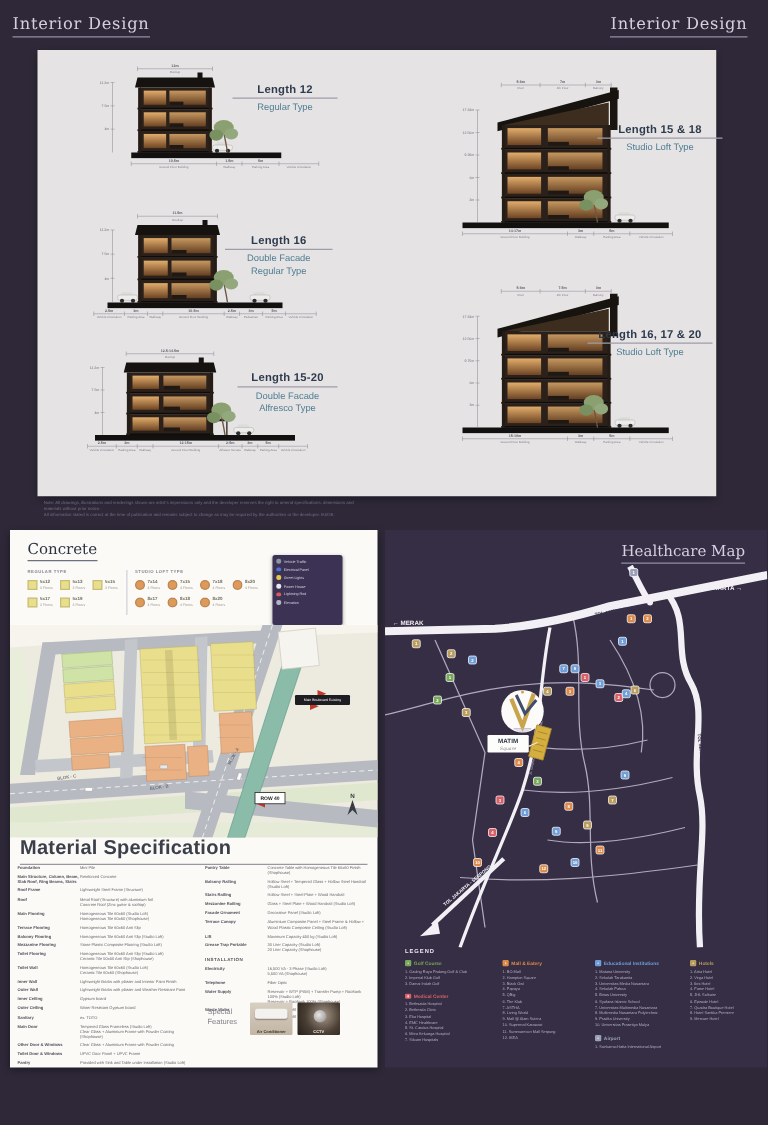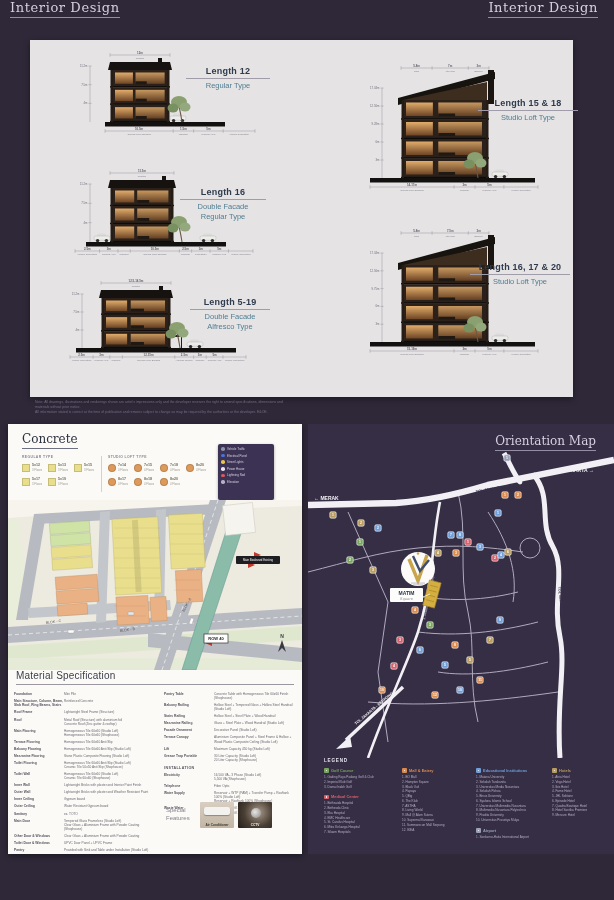--- a/index.html
+++ b/index.html
@@ -1,40 +1,40 @@
 <!DOCTYPE html>
 <html><head>
 <meta charset="utf-8">
 <style>
   html,body{margin:0;padding:0;}
   body{background:#2e2838;font-family:"Liberation Sans",sans-serif;}
   #page{position:relative;width:614px;height:900px;background:#2e2838;overflow:hidden;}
   .serif{font-family:"DejaVu Serif","Liberation Serif",serif;}
-  .hdr{position:absolute;top:0;color:#d5cfdf;font-size:13px;letter-spacing:.6px;border-bottom:1px solid #938da5;padding-bottom:2px;}
+  .hdr{position:absolute;top:12px;color:#d5cfdf;font-size:13px;letter-spacing:.6px;border-bottom:1px solid #938da5;padding-bottom:2px;}
   #interior-panel{position:absolute;left:30px;top:40px;width:543px;height:357px;background:#e5e3e4;box-shadow:0 2px 6px rgba(0,0,0,.4);}
   #interior-svg{position:absolute;left:0;top:0;}
   svg{font-family:"Liberation Sans",sans-serif;}
   .sec-label{position:absolute;text-align:center;}
   .sec-title{font-size:9px;font-weight:bold;color:#2e3b4d;letter-spacing:.2px;}
   .sec-sub{font-size:7.5px;color:#4f7e92;border-top:1px solid #a09caa;margin-top:2px;padding-top:2px;white-space:pre-line;line-height:1.3;}
   #disclaimer{position:absolute;left:35px;top:400px;width:250px;font-size:3.5px;line-height:1.4;color:#746c86;white-space:pre-line;}
   #siteplan-panel{position:absolute;left:8px;top:424px;width:294px;height:430px;background:#fbfaf7;box-shadow:0 2px 6px rgba(0,0,0,.4);}
   .siteplan-title{position:absolute;left:14px;top:8px;font-size:12px;color:#2b3240;border-bottom:1px solid #6b7181;padding-bottom:2px;}
   .type-label{font-size:3.4px;font-weight:bold;color:#8a8694;letter-spacing:.4px;}
   .unit-item{position:absolute;display:flex;gap:2px;align-items:flex-start;}
   .unit-sw{width:6px;height:6px;flex:none;border:0.5px solid rgba(0,0,0,.15);}
   .unit-sw.round{border-radius:50%;}
   .unit-code{font-size:3.6px;font-weight:bold;color:#6f6f5e;line-height:1.1;}
   .unit-floors{font-size:2.8px;color:#9a9a90;}
   #site-key{position:absolute;left:210px;top:20px;width:50px;height:50px;background:#3c3354;border-radius:2px;padding:3px 3px;box-shadow:0 1px 3px rgba(0,0,0,.35);}
   .key-row{display:flex;align-items:center;gap:2.5px;margin-bottom:2.6px;}
   .key-dot{width:3.6px;height:3.6px;border-radius:50%;flex:none;}
   .key-lab{font-size:2.9px;color:#d8d3e2;white-space:nowrap;}
   #siteplan-svg{position:absolute;left:0;top:76px;}
-  .mat-title{position:absolute;left:8px;top:246px;font-size:10px;font-weight:normal;color:#3a3f4a;letter-spacing:.2px;width:278px;border-bottom:0.7px solid #9a97a0;padding-bottom:3px;}
+  .mat-title{position:absolute;left:8px;top:246px;font-size:16px;font-weight:bold;color:#3a3f4a;letter-spacing:.2px;width:278px;border-bottom:0.7px solid #9a97a0;padding-bottom:3px;}
   .spec-col{position:absolute;top:268px;}
   .spec-row{display:flex;margin-bottom:2.8px;}
   .spec-label{width:50px;flex:none;font-weight:bold;font-size:3.3px;color:#55525c;line-height:1.3;}
   .spec-value{flex:1;font-size:3.2px;color:#6b6870;line-height:1.3;white-space:pre-line;}
   .spec-header{font-size:3.6px;font-weight:bold;color:#55525c;letter-spacing:.4px;margin:4px 0 3px;}
   #special{position:absolute;left:158px;top:378px;display:flex;gap:4px;align-items:center;}
   .special-lab{font-size:6px;color:#85828c;width:30px;line-height:1.3;}
   .feat{width:34px;height:26px;border-radius:1px;position:relative;overflow:hidden;flex:none;}
   .feat-cap{position:absolute;left:0;right:0;bottom:1px;text-align:center;font-size:3.2px;font-weight:bold;}
   #map-panel{position:absolute;left:308px;top:424px;width:306px;height:430px;background:#352e44;}
@@ -475,21 +475,21 @@
         <div class="sec-label" style="left: 156px; top: 26px; width: 84px;">
           <div class="sec-title">Length 12</div>
           <div class="sec-sub">Regular Type</div>
         </div>
         <div class="sec-label" style="left: 150px; top: 147px; width: 86px;">
           <div class="sec-title">Length 16</div>
           <div class="sec-sub">Double Facade
 Regular Type</div>
         </div>
         <div class="sec-label" style="left: 160px; top: 257px; width: 80px;">
-          <div class="sec-title">Length 5-19</div>
+          <div class="sec-title">Length 15-20</div>
           <div class="sec-sub">Double Facade
 Alfresco Type</div>
         </div>
         <div class="sec-label" style="left: 448px; top: 58px; width: 100px;">
           <div class="sec-title">Length 15 &amp; 18</div>
           <div class="sec-sub">Studio Loft Type</div>
         </div>
         <div class="sec-label" style="left: 440px; top: 222px; width: 100px;">
           <div class="sec-title">Length 16, 17 &amp; 20</div>
           <div class="sec-sub">Studio Loft Type</div>
@@ -835,21 +835,21 @@
         <div class="feat-cap" style="color:#3a3630">Air Conditioner</div>
       </div>
       <div class="feat" style="background:radial-gradient(circle at 60% 40%,#a89888,#4a3f35 55%,#241e18)">
         <div style="position:absolute;left:13px;top:6px;width:10px;height:10px;background:radial-gradient(circle at 40% 40%,#e8e6e2,#888);border-radius:50%"></div>
         <div class="feat-cap" style="color:#f0ede8">CCTV</div>
       </div>
     </div>
   </div>
 
   <div id="map-panel">
-    <div class="map-title serif">Orientation Map</div>
+    <div class="map-title serif">Healthcare Map</div>
     <svg id="omap" width="306" height="306" viewBox="0 0 306 306">
         <rect x="0" y="0" width="306" height="306" fill="#352e44"></rect>
         <g stroke="#cfc9dd" stroke-width="1" fill="none" opacity="0.8">
   <path d="M0 120 C 40 110 70 100 110 96 C 150 92 180 95 215 100"></path>
   <path d="M40 60 L 80 150 L 70 220 L 80 290"></path>
   <path d="M150 40 C 160 80 150 120 160 160 C 168 195 160 230 170 270"></path>
   <path d="M90 140 C 130 150 170 150 210 140"></path>
   <path d="M180 60 C 200 90 210 120 205 150"></path>
   <path d="M110 180 C 150 185 190 180 230 170"></path>
   <path d="M130 220 C 160 225 200 220 240 210"></path>

